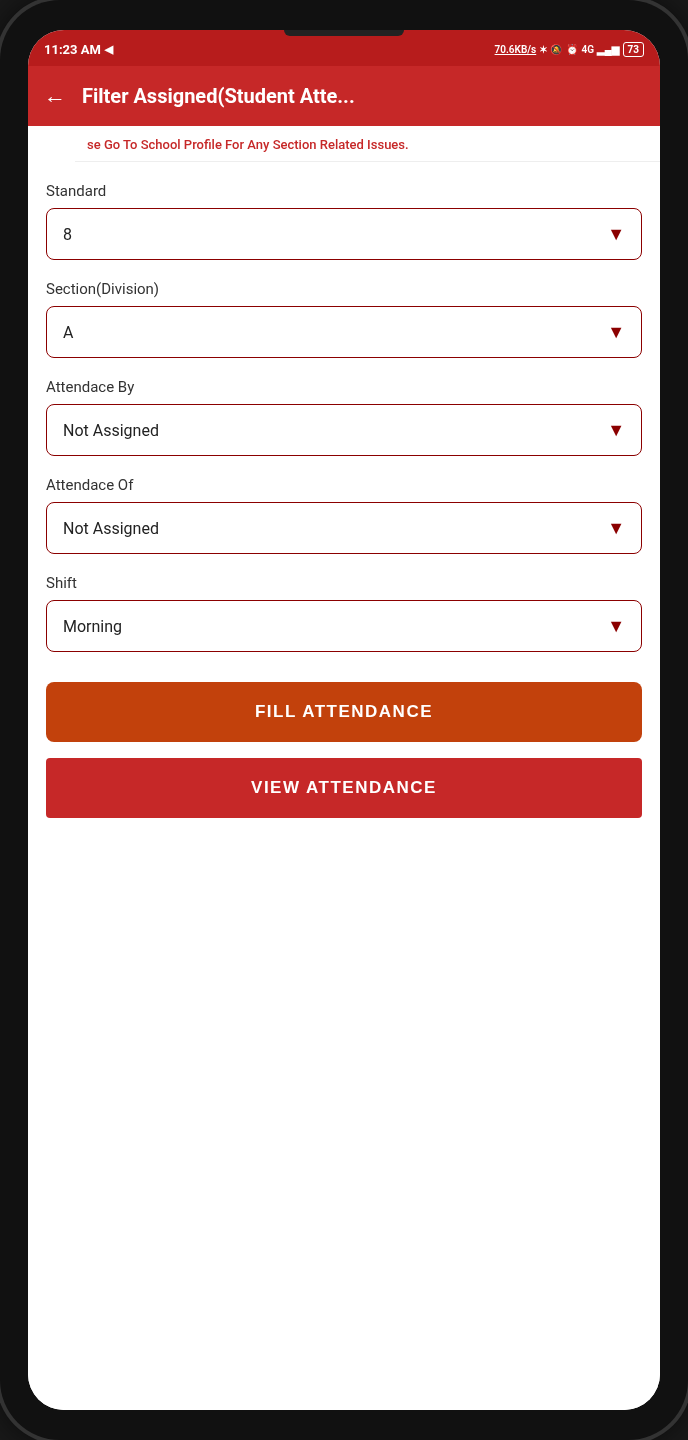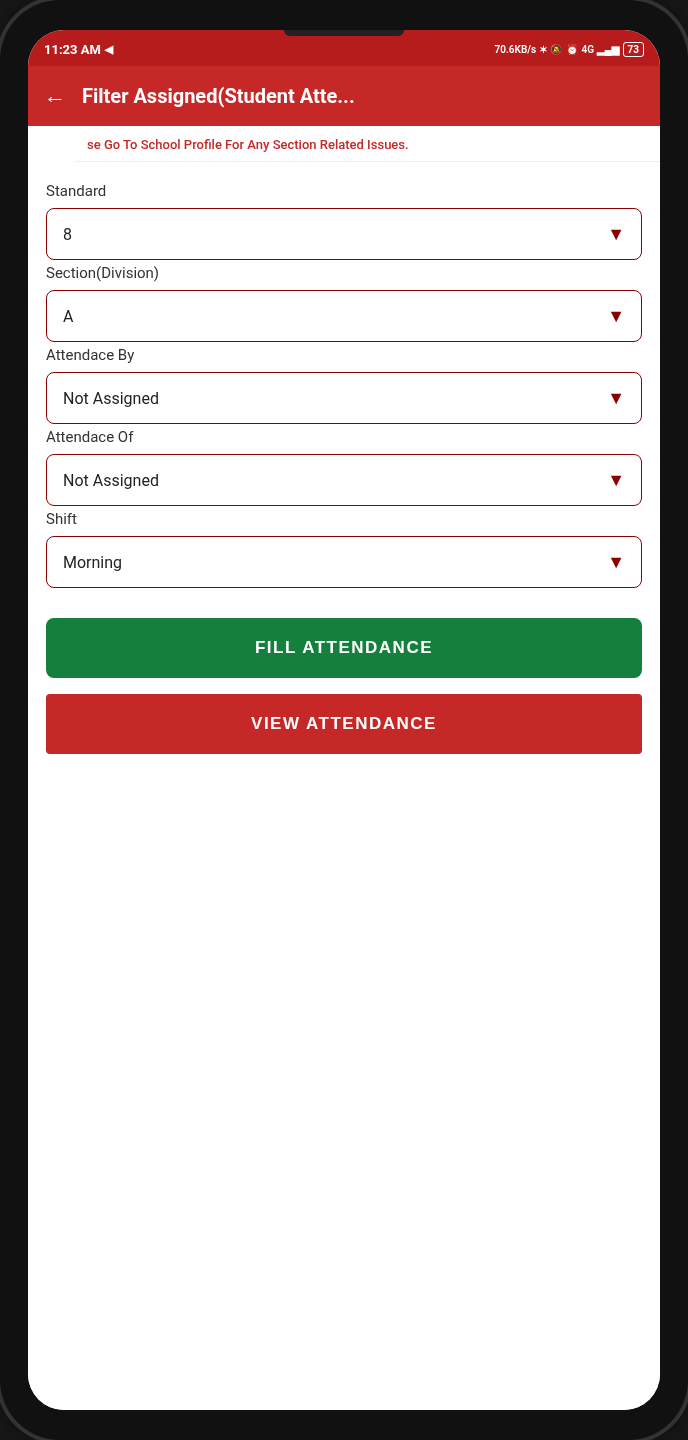--- a/index.html
+++ b/index.html
@@ -128,21 +128,21 @@
     
     .content {
       flex: 1;
       background: #fff;
       padding: 20px 18px;
       overflow-y: auto;
     }
 
     
     .field-group {
-      margin-bottom: 4px;
+      margin-bottom: 20px;
     }
 
     .field-label {
       font-size: 15px;
       color: #333;
       margin-bottom: 8px;
       font-weight: 400;
     }
 
     .dropdown-wrapper {
@@ -163,21 +163,21 @@
     }
 
     .dropdown-arrow {
       color: #8b0000;
       font-size: 18px;
     }
 
     
     .btn-fill-attendance {
       width: 100%;
-      background: #15803d;
+      background: #c2410c;
       color: #fff;
       border: none;
       border-radius: 8px;
       padding: 20px;
       font-size: 17px;
       font-weight: 700;
       letter-spacing: 1.5px;
       text-transform: uppercase;
       cursor: pointer;
       margin-bottom: 16px;
@@ -202,21 +202,21 @@
 
 <div class="phone-outer">
   <div class="phone-inner">
 
     <div class="status-bar">
       <div class="status-left">
         <span class="status-time">11:23 AM</span>
         <span class="status-n-icon">◀</span>
       </div>
       <div class="status-right">
-        <span style="font-size:10px;">70.6KB/s</span>
+        <span style="font-size:10px;text-decoration:underline;">70.6KB/s</span>
         <span>✶</span>
         <span>🔕</span>
         <span>⏰</span>
         <span>4G</span>
         <span>▂▄▆</span>
         <span style="border:1.5px solid #fff; border-radius:3px; padding:1px 4px; font-size:10px; font-weight:700;">73</span>
       </div>
     </div>
 
     <div class="app-bar">

